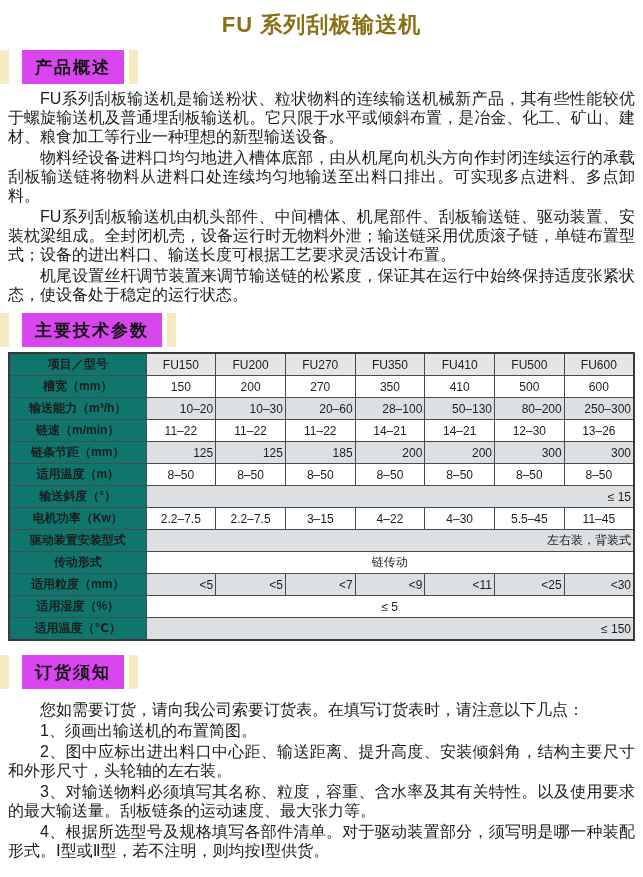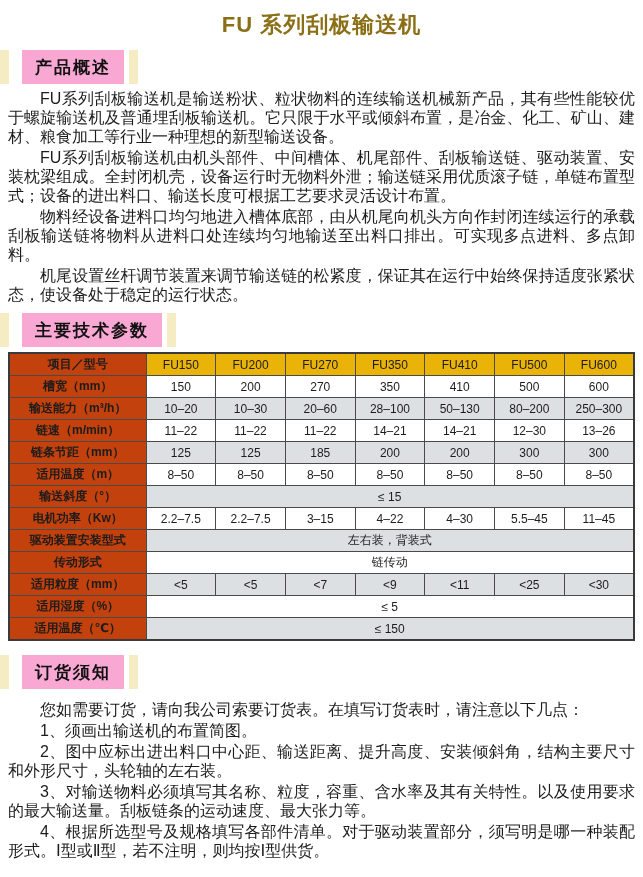--- a/index.html
+++ b/index.html
@@ -7,56 +7,56 @@
   .page { position:relative; width:643px; height:877px; box-sizing:border-box;
           padding:6px 8px 18px 8px; overflow:hidden; background:#ffffff; }
 
   .doc-title { margin:4px 0 10px 0; text-align:center; font-size:22px; font-weight:bold;
                color:#8b6f17; letter-spacing:1px; }
 
   .sec-head { display:flex; align-items:stretch; height:34px; margin:9px 0 5px 0; }
   .accent-bar { width:9px; background:#f5ecc4; flex:0 0 auto; }
   .accent-bar.left { margin-left:-8px; margin-right:13px; }
   .accent-bar.right { margin-left:5px; }
-  .head-box { background:#f9a8d4; color:#111; font-size:17px; font-weight:bold;
+  .head-box { background:#d946ef; color:#111; font-size:17px; font-weight:bold;
               padding:0 13px; display:flex; align-items:center; letter-spacing:2px; }
 
   .body-text { font-size:16px; line-height:19px; margin:2px 0; text-indent:2em;
                text-align:justify; }
   .sec-gap { height:4px; }
 
   table.spec { border-collapse:collapse; width:627px; margin:3px 0 0 0;
                table-layout:fixed; border:2px solid #3a3a3a; }
   table.spec th, table.spec td { border:1px solid #4a4a4a; font-size:12px; height:21px;
                text-align:center; vertical-align:middle; padding:0 2px; background:#ffffff; }
   table.spec col.label-col { width:137px; }
-  table.spec thead th { background:#eab308; font-weight:normal; }
+  table.spec thead th { background:#e5e5e5; font-weight:normal; }
   table.spec thead th.rowlabel { font-weight:bold; }
-  table.spec th.rowlabel { background:#c2410c; font-weight:bold; }
-  table.spec tr.shade td { background:#dde0e3; }
+  table.spec th.rowlabel { background:#0f766e; font-weight:bold; }
+  table.spec tr.shade td { background:#dde0e3;text-align:right; }
 
   .ordering-block { margin-top:14px; }
   .ordering-block .body-text { line-height:19px; }
 </style>
 </head>
 <body>
 
 <div class="page">
 
   <h1 class="doc-title">FU 系列刮板输送机</h1>
 
   <div class="sec-head">
     <span class="accent-bar left"></span>
     <span class="head-box">产品概述</span>
     <span class="accent-bar right"></span>
   </div>
   <p class="body-text">FU系列刮板输送机是输送粉状、粒状物料的连续输送机械新产品，其有些性能较优于螺旋输送机及普通埋刮板输送机。它只限于水平或倾斜布置，是冶金、化工、矿山、建材、粮食加工等行业一种理想的新型输送设备。</p>
 
+  <p class="body-text">物料经设备进料口均匀地进入槽体底部，由从机尾向机头方向作封闭连续运行的承载刮板输送链将物料从进料口处连续均匀地输送至出料口排出。可实现多点进料、多点卸料。</p>
   <p class="body-text">FU系列刮板输送机由机头部件、中间槽体、机尾部件、刮板输送链、驱动装置、安装枕梁组成。全封闭机壳，设备运行时无物料外泄；输送链采用优质滚子链，单链布置型式；设备的进出料口、输送长度可根据工艺要求灵活设计布置。</p>
-  <p class="body-text">物料经设备进料口均匀地进入槽体底部，由从机尾向机头方向作封闭连续运行的承载刮板输送链将物料从进料口处连续均匀地输送至出料口排出。可实现多点进料、多点卸料。</p>
   <p class="body-text">机尾设置丝杆调节装置来调节输送链的松紧度，保证其在运行中始终保持适度张紧状态，使设备处于稳定的运行状态。</p>
 
   <div class="sec-head">
     <span class="accent-bar left"></span>
     <span class="head-box">主要技术参数</span>
     <span class="accent-bar right"></span>
   </div>
 
   <table class="spec">
     <colgroup>

